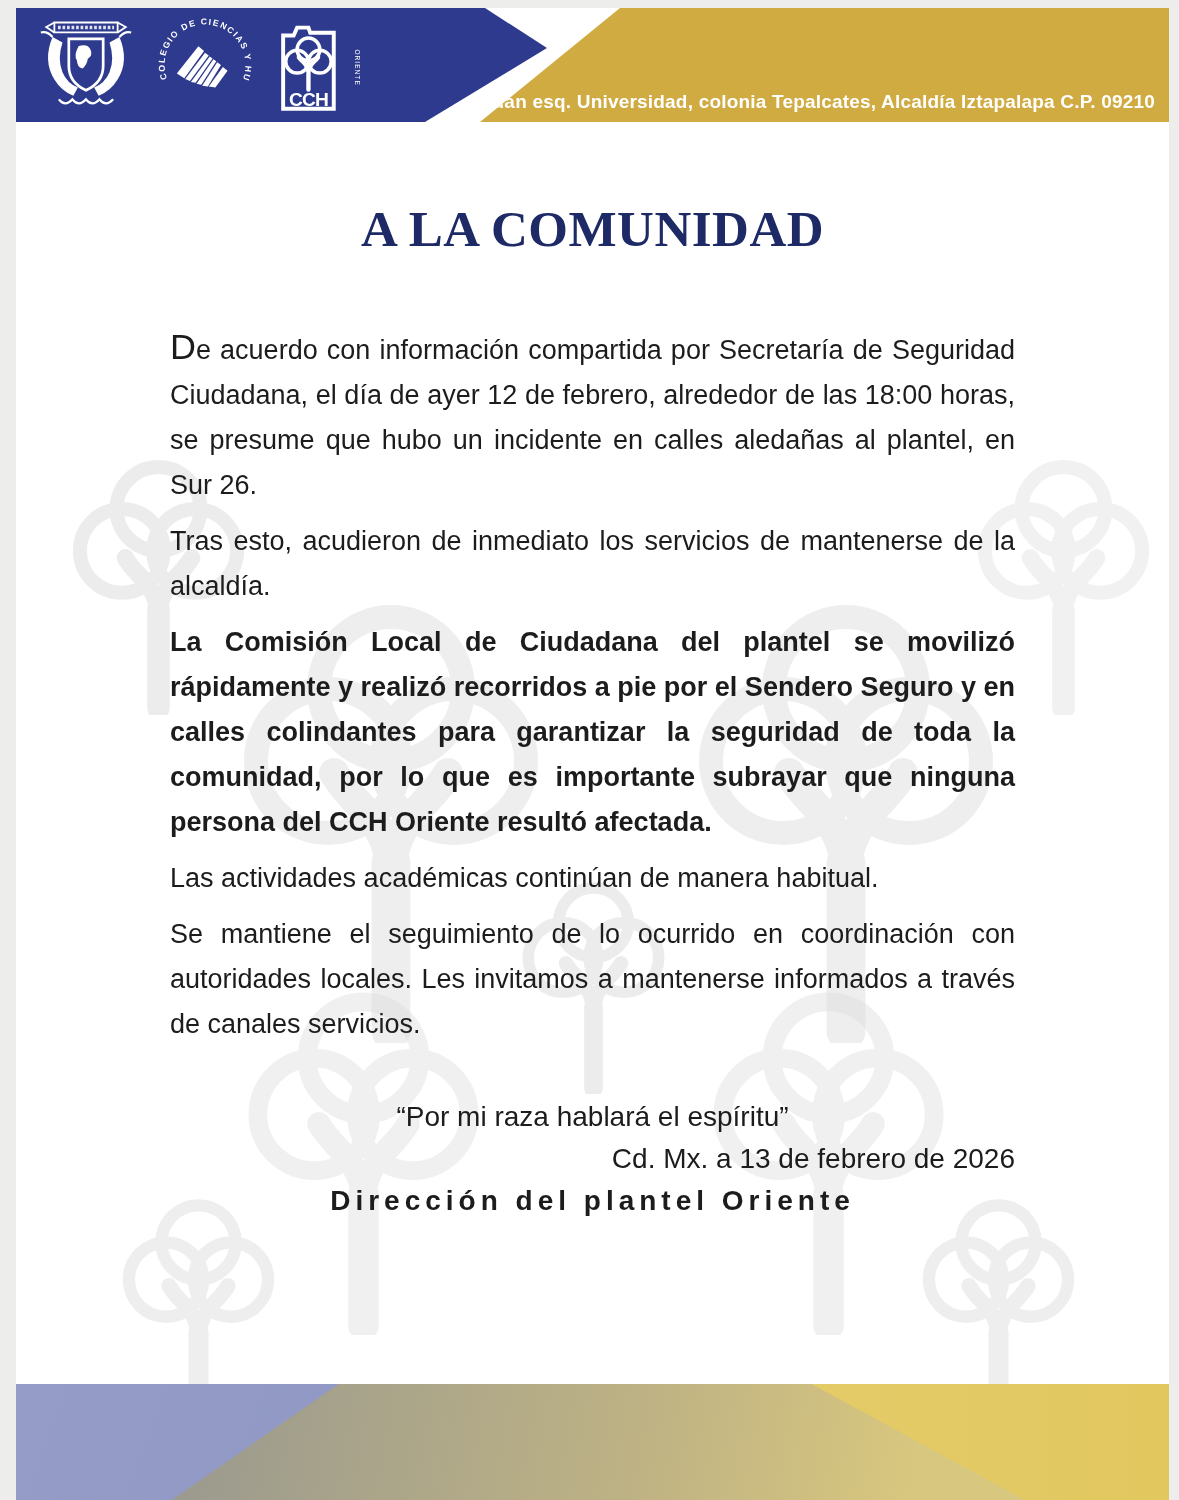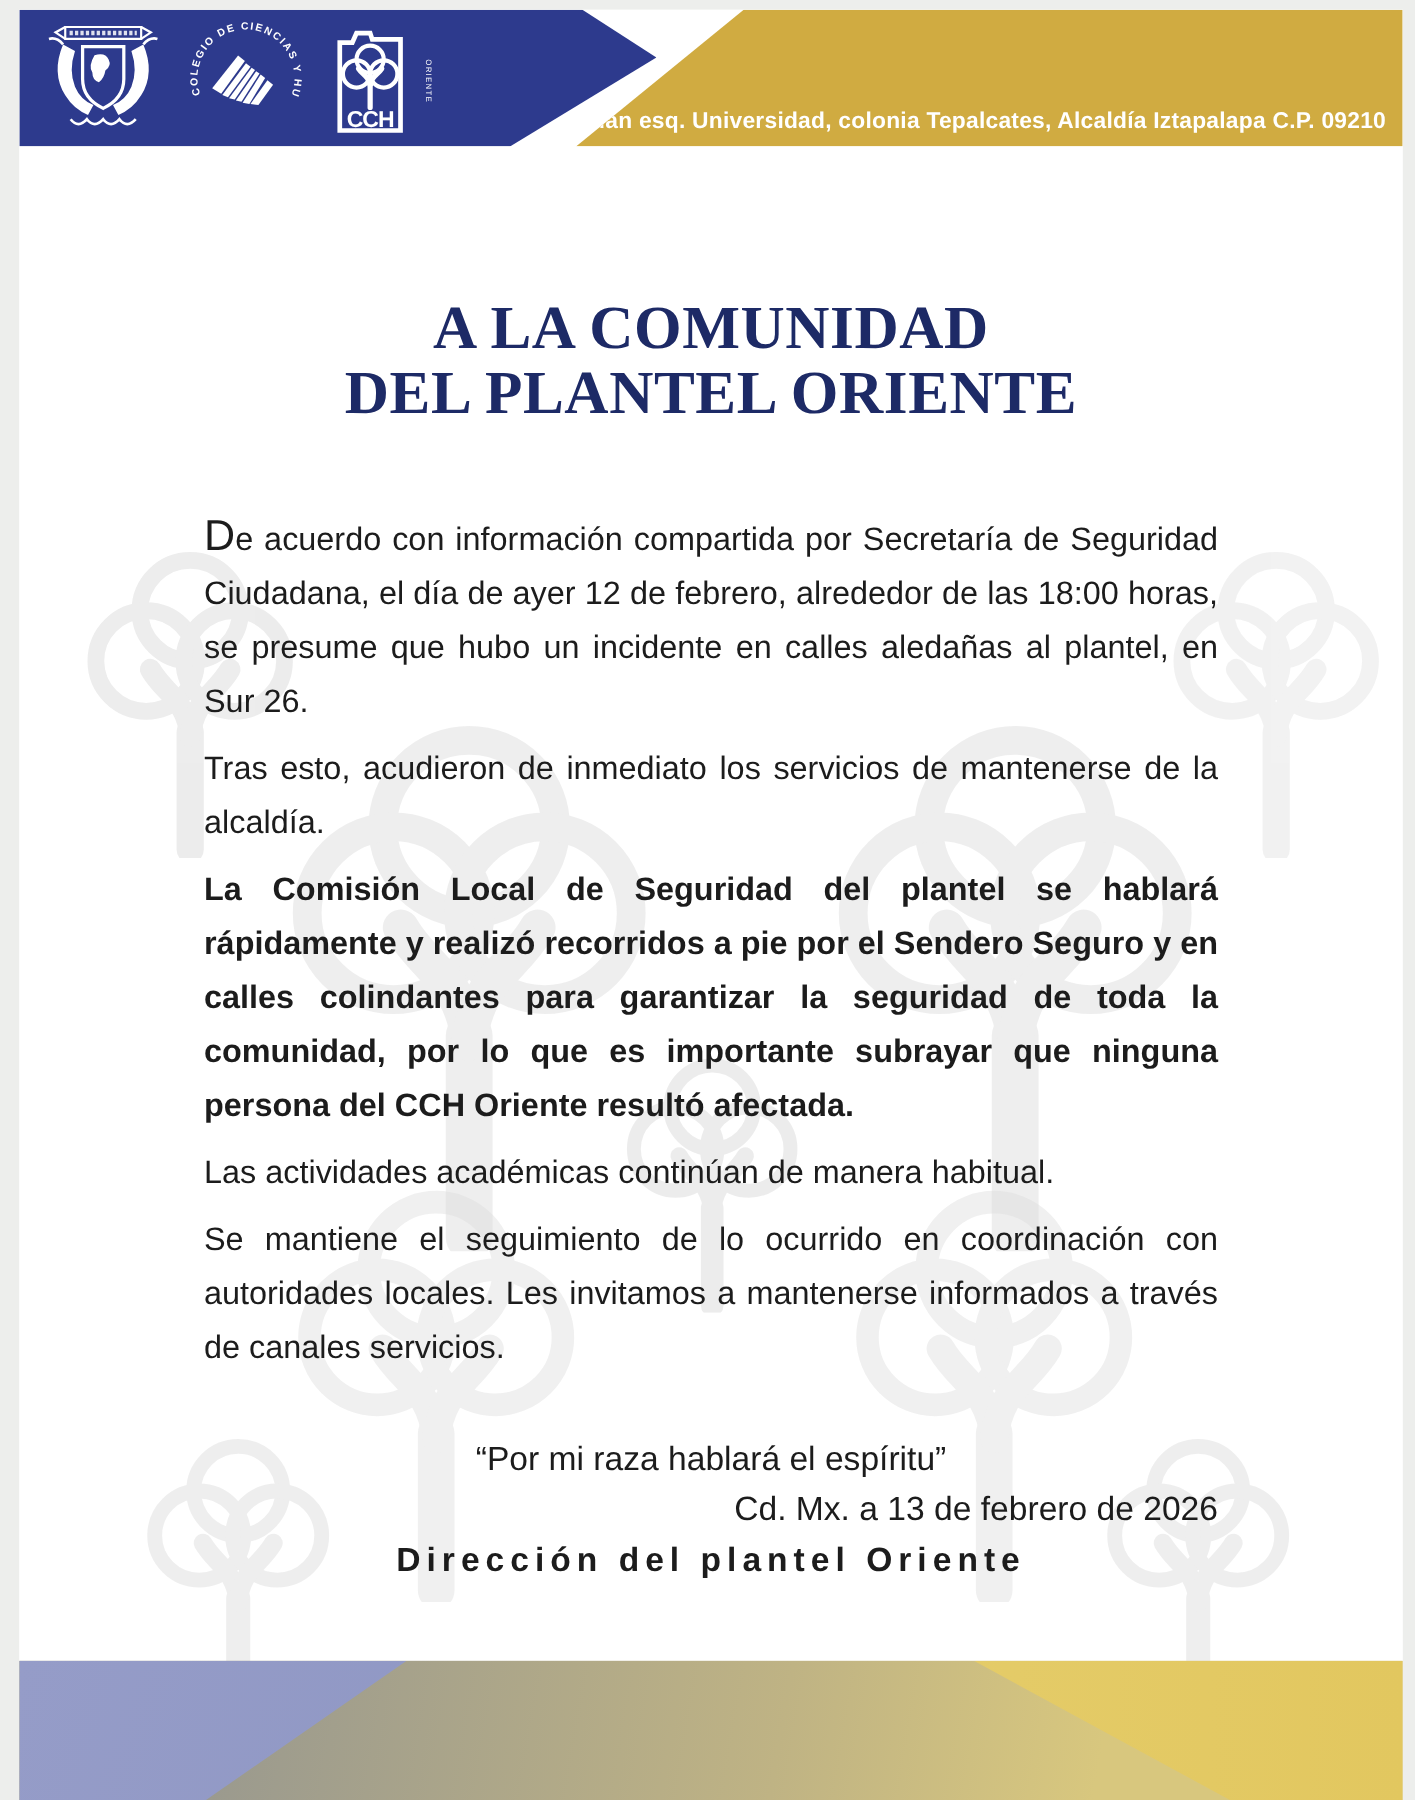--- a/index.html
+++ b/index.html
@@ -17,21 +17,21 @@
                font-size:19px;letter-spacing:.2px;white-space:nowrap;}
   .logo{position:absolute;top:10px;}
   .logo-unam{left:20px;width:100px;height:94px;}
   .logo-cch{left:142px;width:94px;height:94px;}
   .logo-oriente{left:250px;width:98px;height:96px;}
 
   
   .wm{position:absolute;z-index:1;color:var(--watermark);}
 
   
-  .content{position:relative;z-index:2;padding:118px 0 0 0;margin-top:45px;}
+  .content{position:relative;z-index:2;padding:118px 0 0 0;}
   .doc-title{margin:76px 0 0 0;text-align:center;font-family:"Liberation Serif",serif;
              font-weight:600;color:var(--title_navy);font-size:51px;line-height:1.06;letter-spacing:.5px;}
   .body-text{margin:72px auto 0 auto;width:845px;color:var(--text);font-size:27px;line-height:45px;}
   .body-text p{margin:0 0 11px 0;text-align:justify;}
   .body-text p.bold{font-weight:bold;}
   .body-text p.lead::first-letter{font-size:1.33em;line-height:1;}
 
   .closing{margin-top:52px;text-align:center;color:var(--text);font-size:28px;line-height:1.32;}
   .closing .salutation{font-weight:bold;letter-spacing:11px;margin-bottom:7px;}
   .closing .motto{margin-bottom:5px;}
@@ -142,27 +142,26 @@
     <svg class="wm" style="left:105px;top:1185px;width:155px;height:232px;opacity:.5">
         <use href="#wm-tree"></use>
       </svg>
     <svg class="wm" style="left:905px;top:1185px;width:155px;height:232px;opacity:.5">
         <use href="#wm-tree"></use>
       </svg>
 
     <main class="content">
       <h1 class="doc-title">
         <span style="display:block">A LA COMUNIDAD</span>
-        <span style="display:block">DEL PLANTEL ORIENTE</span>
       </h1>
 
       <div class="body-text">
         <p class="lead">De acuerdo con información compartida por Secretaría de Seguridad Ciudadana, el día de ayer 12 de febrero, alrededor de las 18:00 horas, se presume que hubo un incidente en calles aledañas al plantel, en Sur 26.</p>
         <p>Tras esto, acudieron de inmediato los servicios de mantenerse de la alcaldía.</p>
-        <p class="bold">La Comisión Local de Seguridad del plantel se hablará rápidamente y realizó recorridos a pie por el Sendero Seguro y en calles colindantes para garantizar la seguridad de toda la comunidad, por lo que es importante subrayar que ninguna persona del CCH Oriente resultó afectada.</p>
+        <p class="bold">La Comisión Local de Ciudadana del plantel se movilizó rápidamente y realizó recorridos a pie por el Sendero Seguro y en calles colindantes para garantizar la seguridad de toda la comunidad, por lo que es importante subrayar que ninguna persona del CCH Oriente resultó afectada.</p>
         <p>Las actividades académicas continúan de manera habitual.</p>
         <p>Se mantiene el seguimiento de lo ocurrido en coordinación con autoridades locales. Les invitamos a mantenerse informados a través de canales servicios.</p>
 
         <div class="closing">
           <div class="motto">“Por mi raza hablará el espíritu”</div>
           <div class="dateline">Cd. Mx. a 13 de febrero de 2026</div>
           <div class="signer">Dirección del plantel Oriente</div>
         </div>
       </div>
     </main>

